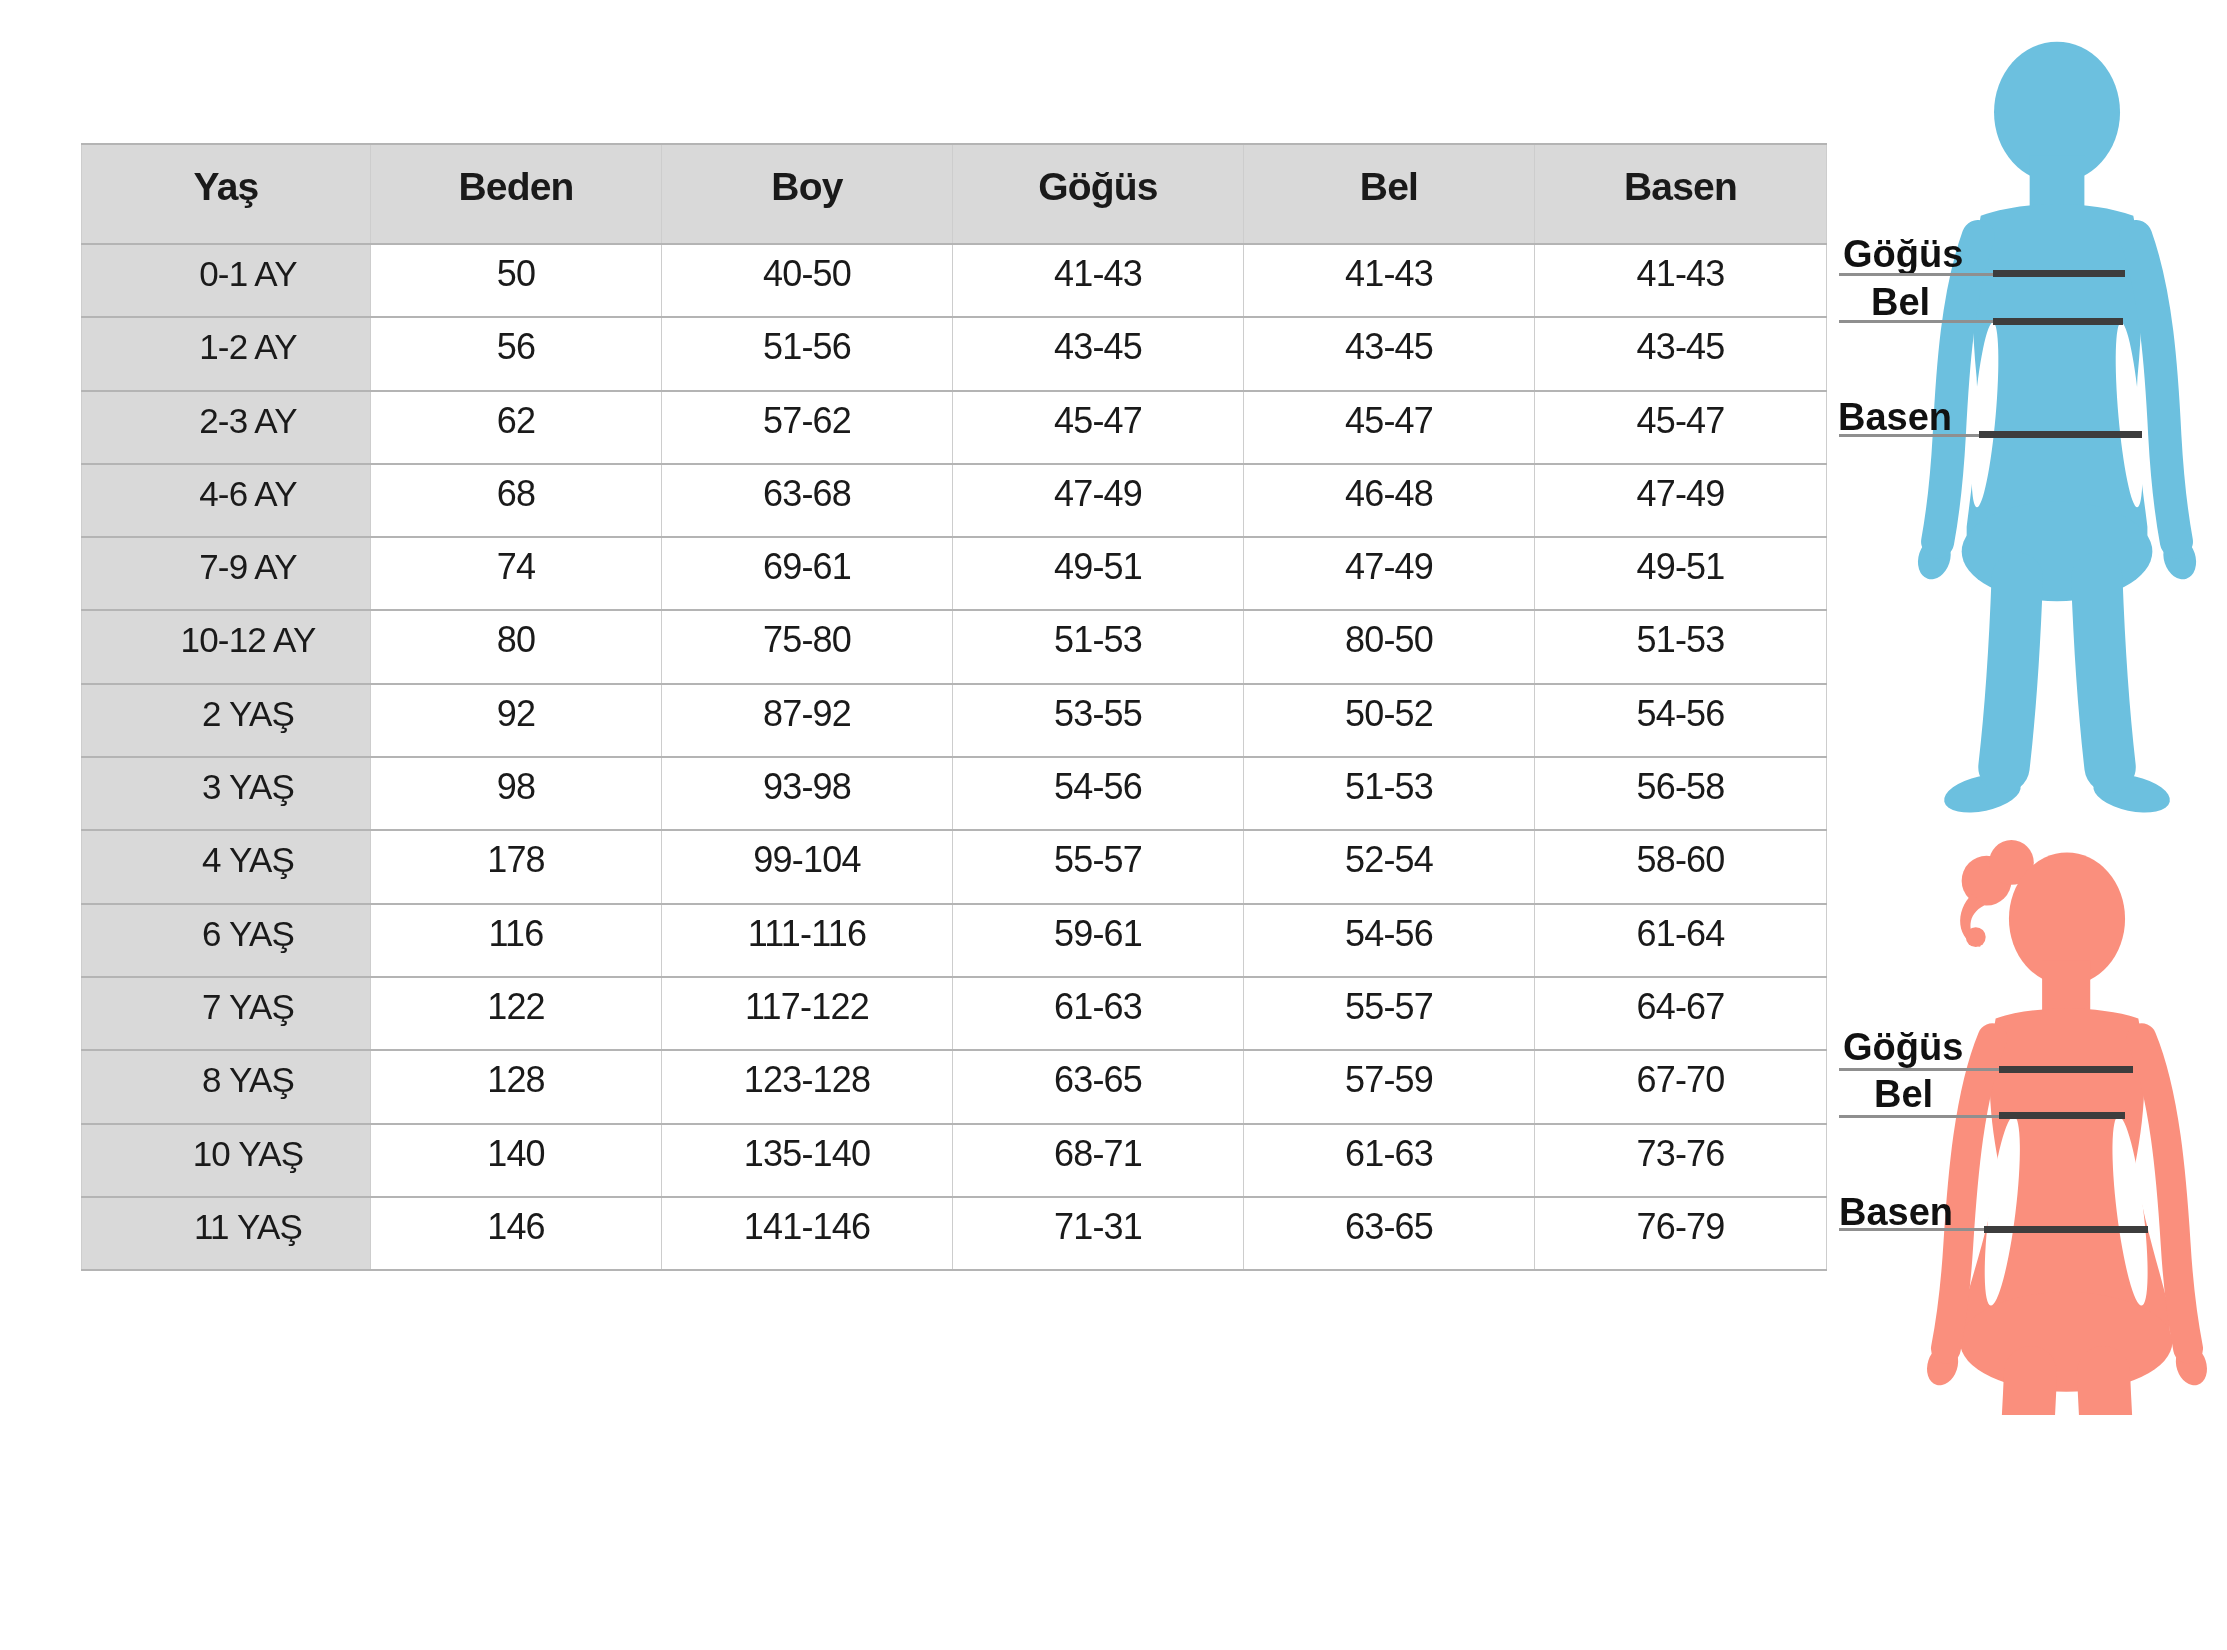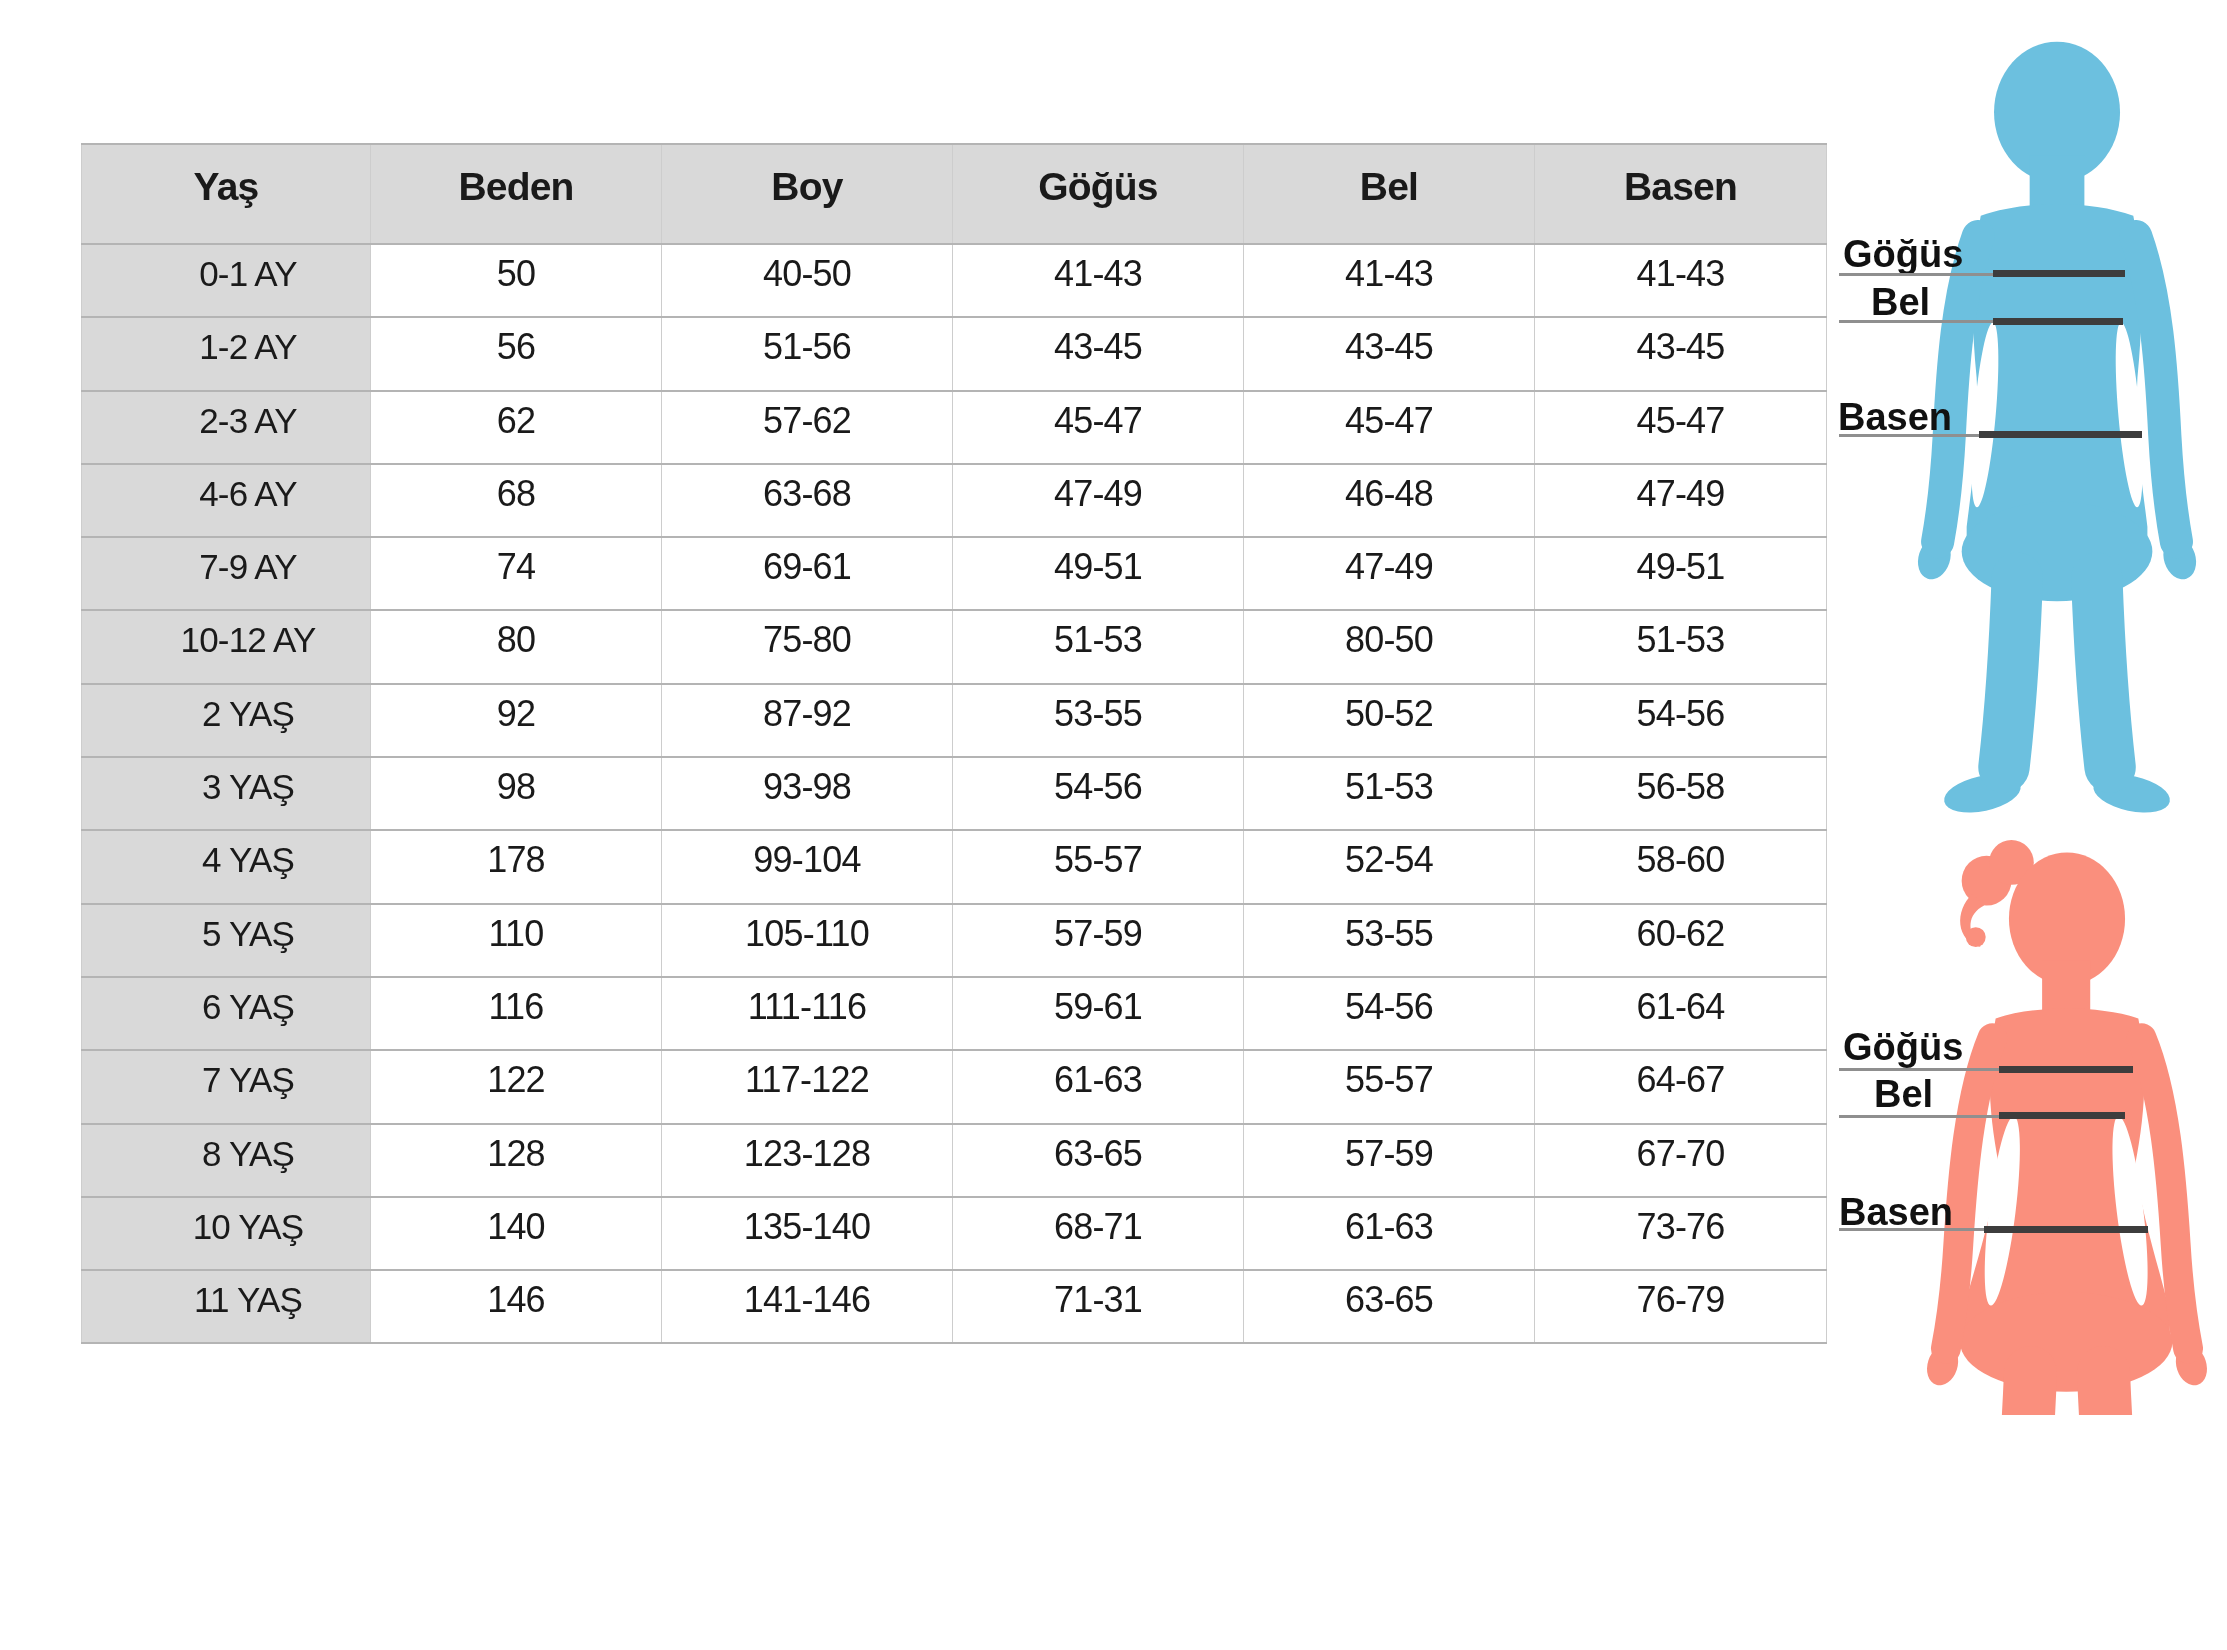--- a/index.html
+++ b/index.html
@@ -116,28 +116,20 @@
           <td>51-53</td>
           <td>56-58</td>
         </tr>
         <tr>
           <td class="age-cell">4 YAŞ</td>
           <td>178</td>
           <td>99-104</td>
           <td>55-57</td>
           <td>52-54</td>
           <td>58-60</td>
-        </tr>
-        <tr>
-          <td class="age-cell">5 YAŞ</td>
-          <td>110</td>
-          <td>105-110</td>
-          <td>57-59</td>
-          <td>53-55</td>
-          <td>60-62</td>
         </tr>
         <tr>
           <td class="age-cell">6 YAŞ</td>
           <td>116</td>
           <td>111-116</td>
           <td>59-61</td>
           <td>54-56</td>
           <td>61-64</td>
         </tr>
         <tr>

